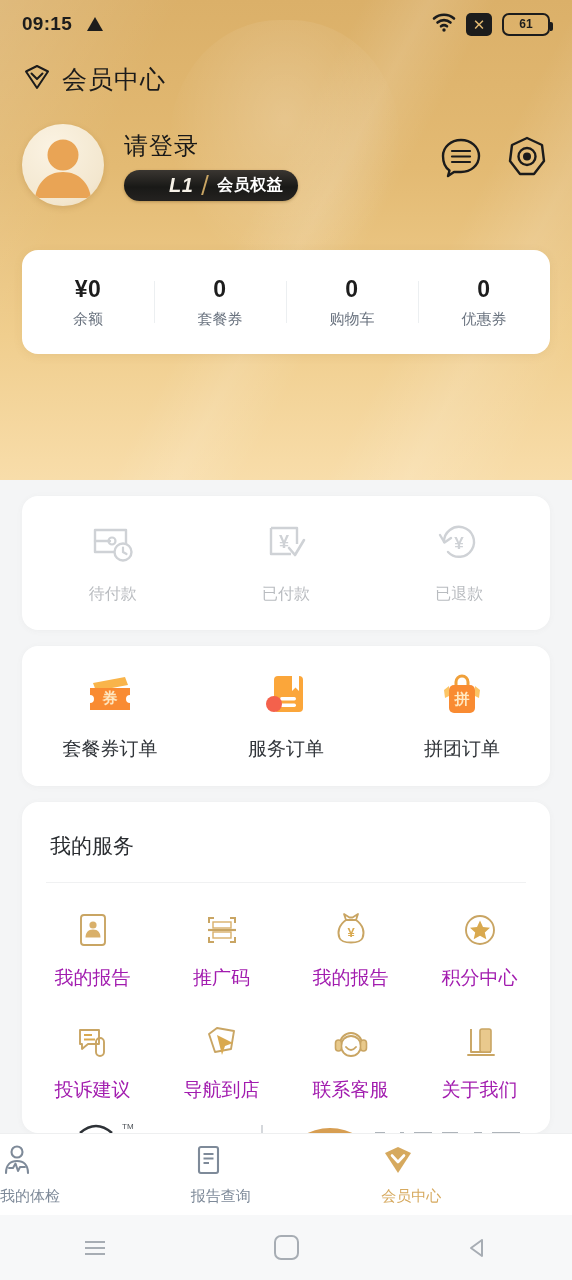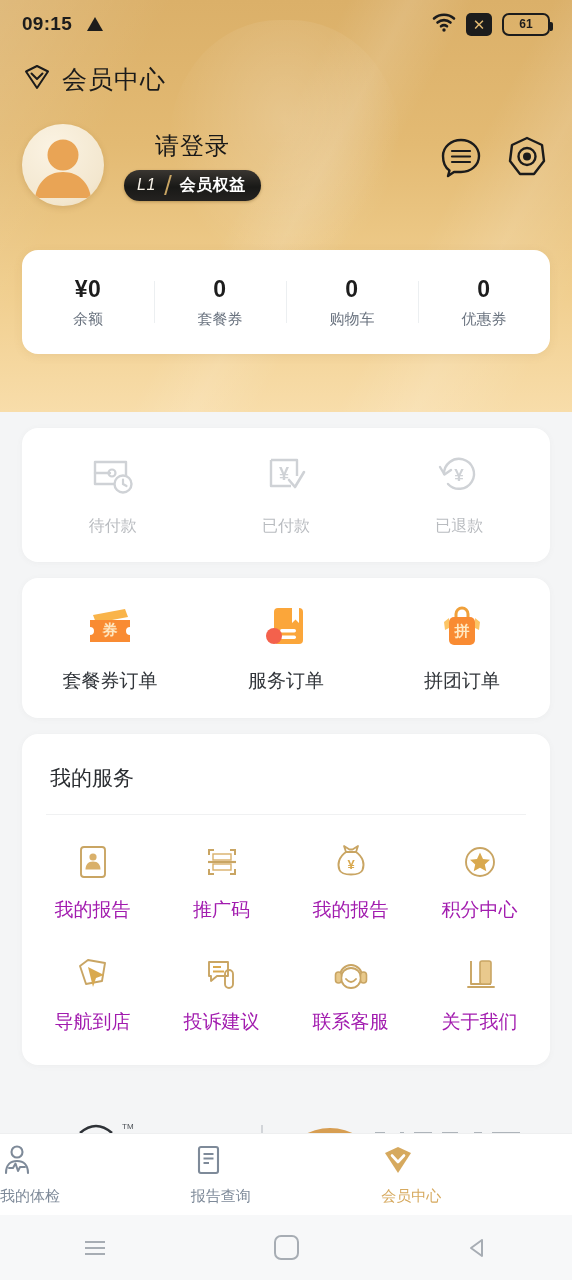--- a/index.html
+++ b/index.html
@@ -7,21 +7,21 @@
   body {
     font-family: "Liberation Sans", "DejaVu Sans", sans-serif;
     background:#f4f5f6;
     overflow:hidden;
     position:relative;
   }
 
   
   .hero {
     position:relative;
-    height:412px;
+    height:480px;
     background:
       linear-gradient(118deg, rgba(255,255,255,0.13) 0%, rgba(255,255,255,0) 22%),
       linear-gradient(118deg, rgba(255,255,255,0) 44%, rgba(255,255,255,0.12) 52%, rgba(255,255,255,0) 60%),
       linear-gradient(118deg, rgba(255,255,255,0) 70%, rgba(255,255,255,0.14) 80%, rgba(255,255,255,0) 92%),
       linear-gradient(180deg, #dbb069 0%, #e3ba73 35%, #f0ce8e 70%, #f8ddaa 100%);
     overflow:hidden;
   }
   .hero-blob {
     position:absolute;
     width:230px; height:250px;
@@ -70,41 +70,40 @@
     height:50px;
   }
   .title-text { font-size:25px; color:#1b1b1b; letter-spacing:1px; }
 
   
   .profile {
     position:relative;
     display:flex; align-items:center;
     padding:22px 22px 0 22px;
     height:112px;
-    text-align:center;
   }
   .avatar {
     width:82px; height:82px; border-radius:50%;
     background:radial-gradient(circle at 38% 30%, #fbf3e3 0%, #f3e7cf 70%, #ead9ba 100%);
     box-shadow:0 2px 6px rgba(120,80,20,0.18);
     display:flex; align-items:flex-end; justify-content:center;
     overflow:hidden; flex:none;
   }
   .profile-mid { margin-left:20px; display:flex; flex-direction:column; gap:8px; }
   .login-text { font-size:24px; color:#181818; letter-spacing:1px; }
   .lvl-badge {
     display:inline-flex; align-items:center;
     height:31px; border-radius:16px;
     background:linear-gradient(180deg,#3a3631 0%,#191917 55%,#242220 100%);
     padding:0 15px 0 13px;
     box-shadow:0 1px 3px rgba(90,60,10,0.35);
   }
   .lvl-l1 {
-    font-size:16px; font-style:italic; font-weight:normal;
-    color:#f7f2e8; letter-spacing:0.5px;
+    font-size:20px; font-style:italic; font-weight:bold;
+    color:#f7f2e8; letter-spacing:0.5px;margin-left:32px;
   }
   .lvl-sep {
     width:2px; height:20px; background:#c9a563;
     transform:skewX(-16deg); margin:0 11px;
   }
   .lvl-txt {
     font-size:16px; font-weight:bold; color:#ffffff; letter-spacing:0.5px;
   }
   .profile-actions { margin-left:auto; display:flex; align-items:center; gap:20px; padding-bottom:12px; }
 
@@ -435,37 +434,37 @@
             <circle cx="20" cy="20" r="14" fill="none" stroke="#c9a563" stroke-width="1.9"></circle>
             <path d="M20 10.5 L23 17 L30 17.8 L24.8 22.4 L26.3 29.3 L20 25.7 L13.7 29.3 L15.2 22.4 L10 17.8 L17 17 Z" fill="#d9a94f"></path>
           </svg>
         </span>
         <span class="svc-lbl">积分中心</span>
       </div>
 
       <div class="svc-item">
         <span class="svc-ic">
           <svg width="40" height="40" viewBox="0 0 40 40">
-            <path d="M7 12 L15 6 L32 9 L29 27 L13 30 Z" fill="none" stroke="#c9a563" stroke-width="1.9" stroke-linejoin="round"></path>
-            <path d="M15 13 L31 21 L23 24 L20 33 Z" fill="#d9a94f"></path>
-          </svg>
-        </span>
-        <span class="svc-lbl">导航到店</span>
-      </div>
-
-      <div class="svc-item">
-        <span class="svc-ic">
-          <svg width="40" height="40" viewBox="0 0 40 40">
             <path d="M7 8 H26 V22 H15 L9 27 V22 H7 Z" fill="none" stroke="#c9a563" stroke-width="1.9" stroke-linejoin="round"></path>
             <line x1="11" y1="13" x2="19" y2="13" stroke="#d9a94f" stroke-width="2"></line>
             <line x1="11" y1="17.5" x2="22" y2="17.5" stroke="#d9a94f" stroke-width="2"></line>
             <rect x="23" y="16" width="8" height="18" rx="4" fill="none" stroke="#c9a563" stroke-width="1.9"></rect>
           </svg>
         </span>
         <span class="svc-lbl">投诉建议</span>
+      </div>
+
+      <div class="svc-item">
+        <span class="svc-ic">
+          <svg width="40" height="40" viewBox="0 0 40 40">
+            <path d="M7 12 L15 6 L32 9 L29 27 L13 30 Z" fill="none" stroke="#c9a563" stroke-width="1.9" stroke-linejoin="round"></path>
+            <path d="M15 13 L31 21 L23 24 L20 33 Z" fill="#d9a94f"></path>
+          </svg>
+        </span>
+        <span class="svc-lbl">导航到店</span>
       </div>
 
       <div class="svc-item">
         <span class="svc-ic">
           <svg width="40" height="40" viewBox="0 0 40 40">
             <path d="M9 22 A11 11 0 0 1 31 22" fill="none" stroke="#c9a563" stroke-width="1.9"></path>
             <circle cx="20" cy="24" r="10" fill="none" stroke="#c9a563" stroke-width="1.9"></circle>
             <rect x="4.5" y="18" width="6" height="11" rx="3" fill="#e8c98b" stroke="#c9a563" stroke-width="1.6"></rect>
             <rect x="29.5" y="18" width="6" height="11" rx="3" fill="#e8c98b" stroke="#c9a563" stroke-width="1.6"></rect>
             <path d="M15 25 Q20 31 25 25" fill="none" stroke="#c9a563" stroke-width="1.9" stroke-linecap="round"></path>

